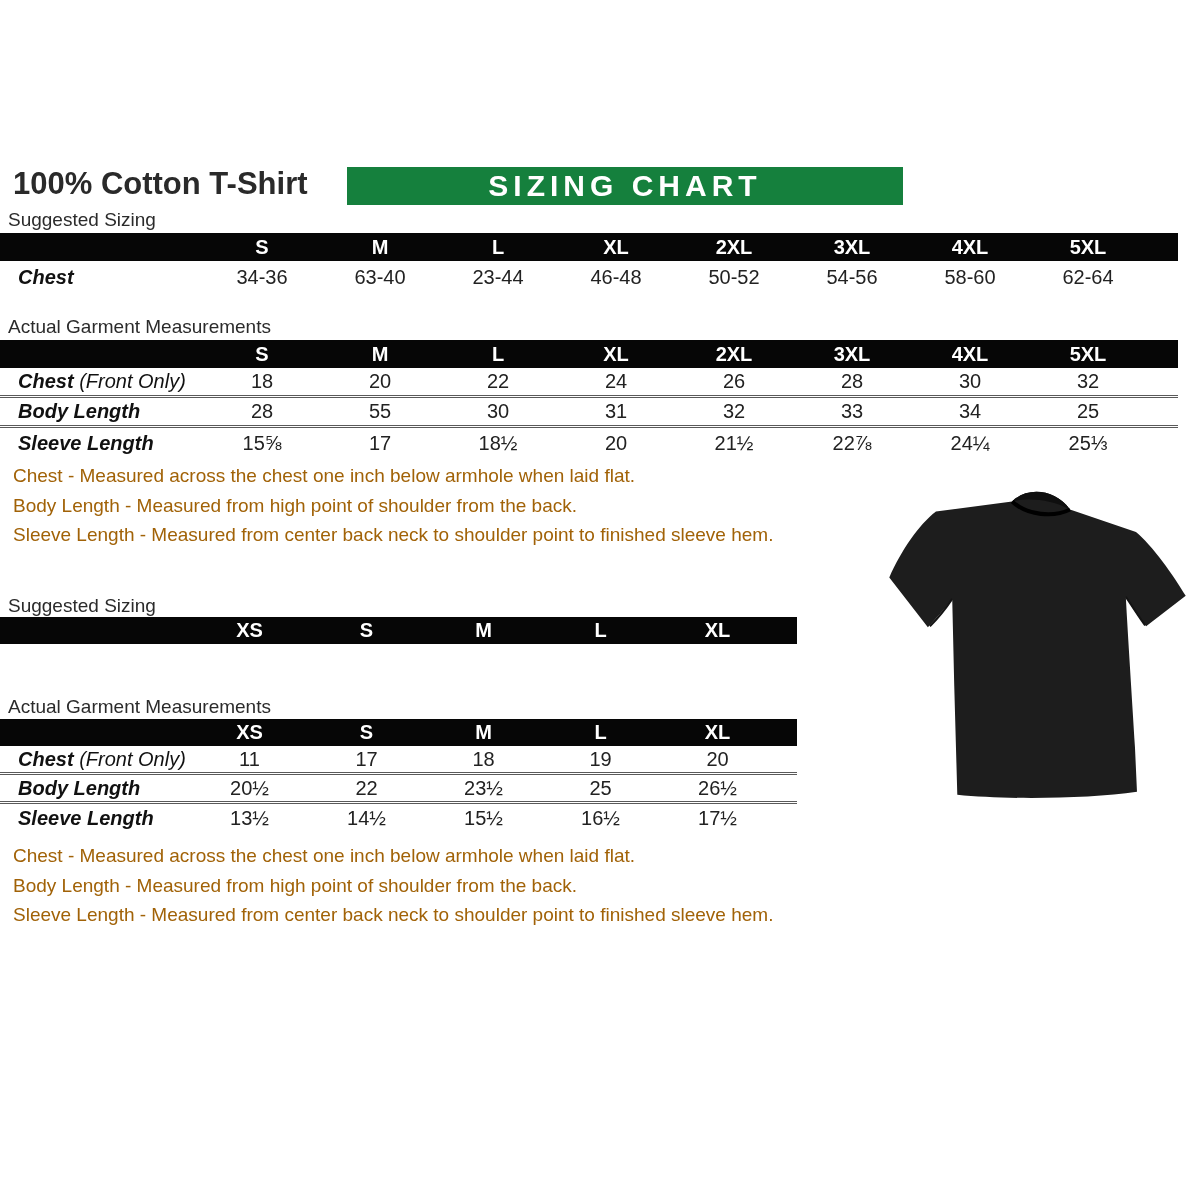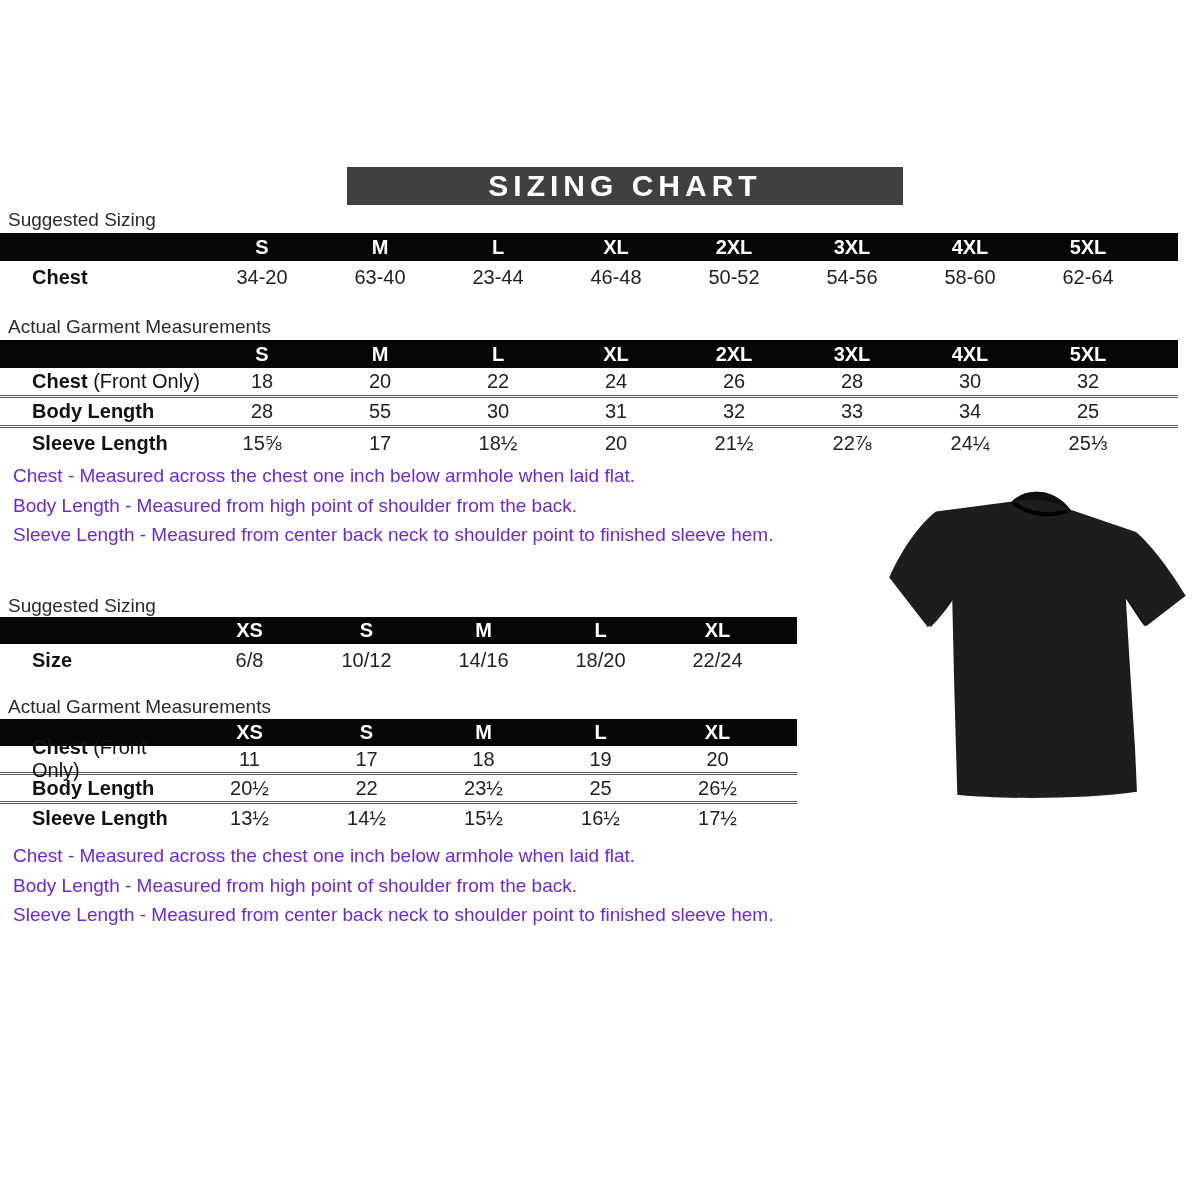--- a/index.html
+++ b/index.html
@@ -2,70 +2,71 @@
 <html><head>
 <meta charset="utf-8">
 <style>
   html,body{margin:0;padding:0;background:#fff;}
   .page{
     position:relative;width:1200px;height:1200px;background:#ffffff;
     font-family:"Liberation Sans", sans-serif;color:#1a1a1a;overflow:hidden;
   }
   .big-title{position:absolute;font-size:31px;font-weight:bold;color:#2a2a2a;white-space:nowrap;}
   .banner{
-    position:absolute;left:347px;top:167px;width:556px;height:38px;background:#404040;
+    position:absolute;left:347px;top:167px;width:556px;height:38px;background:#15803d;
     color:#fff;display:flex;align-items:center;justify-content:center;
     font-size:30px;font-weight:bold;letter-spacing:5px;white-space:nowrap;
   }
   .seclabel{position:absolute;font-size:19px;color:#2b2b2b;white-space:nowrap;}
   .tbl{position:absolute;left:0;}
   .hdr{display:flex;align-items:center;background:#060606;height:28px;box-sizing:border-box;}
   .row{display:flex;align-items:center;height:30px;font-size:20px;box-sizing:border-box;}
-  .lblcell{flex:none;padding-left:32px;box-sizing:border-box;font-size:20px;color:#111;}
+  .lblcell{flex:none;padding-left:18px;box-sizing:border-box;font-size:20px;color:#111;font-style:italic;}
   .lblcell b{font-weight:bold;}
   .lblcell .sfx{font-weight:normal;}
   .cell{flex:1;text-align:center;font-size:20px;color:#222;}
   .hdr .cell{color:#ffffff;font-weight:bold;}
   .hdr .lblcell{color:#fff;}
   .sep{border-bottom:3px double #5a5a5a;}
   .w-adult{width:1178px;}
   .w-adult .hdr,.w-adult .row{padding-right:31px;}
   .w-adult .lblcell{width:203px;}
   .w-youth{width:797px;}
   .w-youth .hdr,.w-youth .row{padding-right:21px;}
   .w-youth .lblcell{width:191px;}
-  .notes{position:absolute;left:13px;font-size:19px;line-height:29.5px;color:#6d28d9;}
+  .notes{position:absolute;left:13px;font-size:19px;line-height:29.5px;color:#a16207;}
   .tee{position:absolute;left:885px;top:473px;width:305px;height:335px;}
 </style>
 </head>
 <body>
 
 <div class="page">
 
+  <div class="big-title" style="left:13px;top:166px;">100% Cotton T-Shirt</div>
   <div class="banner">
     <span>SIZING CHART</span>
   </div>
 
   <div class="seclabel" style="left:8px;top:209px;">Suggested Sizing</div>
 
   <div class="tbl w-adult" style="top:233px;">
     <div class="hdr">
       <div class="lblcell"></div>
       <div class="cell">S</div>
       <div class="cell">M</div>
       <div class="cell">L</div>
       <div class="cell">XL</div>
       <div class="cell">2XL</div>
       <div class="cell">3XL</div>
       <div class="cell">4XL</div>
       <div class="cell">5XL</div>
     </div>
     <div class="row" style="height:32px;">
       <div class="lblcell"><b>Chest</b><span class="sfx"></span></div>
-      <div class="cell">34-20</div>
+      <div class="cell">34-36</div>
       <div class="cell">63-40</div>
       <div class="cell">23-44</div>
       <div class="cell">46-48</div>
       <div class="cell">50-52</div>
       <div class="cell">54-56</div>
       <div class="cell">58-60</div>
       <div class="cell">62-64</div>
     </div>
   </div>
 
@@ -128,28 +129,20 @@
   <div class="seclabel" style="left:8px;top:595px;">Suggested Sizing</div>
 
   <div class="tbl w-youth" style="top:617px;">
     <div class="hdr" style="height:27px;">
       <div class="lblcell"></div>
       <div class="cell">XS</div>
       <div class="cell">S</div>
       <div class="cell">M</div>
       <div class="cell">L</div>
       <div class="cell">XL</div>
-    </div>
-    <div class="row" style="height:32px;">
-      <div class="lblcell"><b>Size</b><span class="sfx"></span></div>
-      <div class="cell">6/8</div>
-      <div class="cell">10/12</div>
-      <div class="cell">14/16</div>
-      <div class="cell">18/20</div>
-      <div class="cell">22/24</div>
     </div>
   </div>
 
   <div class="seclabel" style="left:8px;top:696px;">Actual Garment Measurements</div>
 
   <div class="tbl w-youth" style="top:719px;">
     <div class="hdr" style="height:27px;">
       <div class="lblcell"></div>
       <div class="cell">XS</div>
       <div class="cell">S</div>

